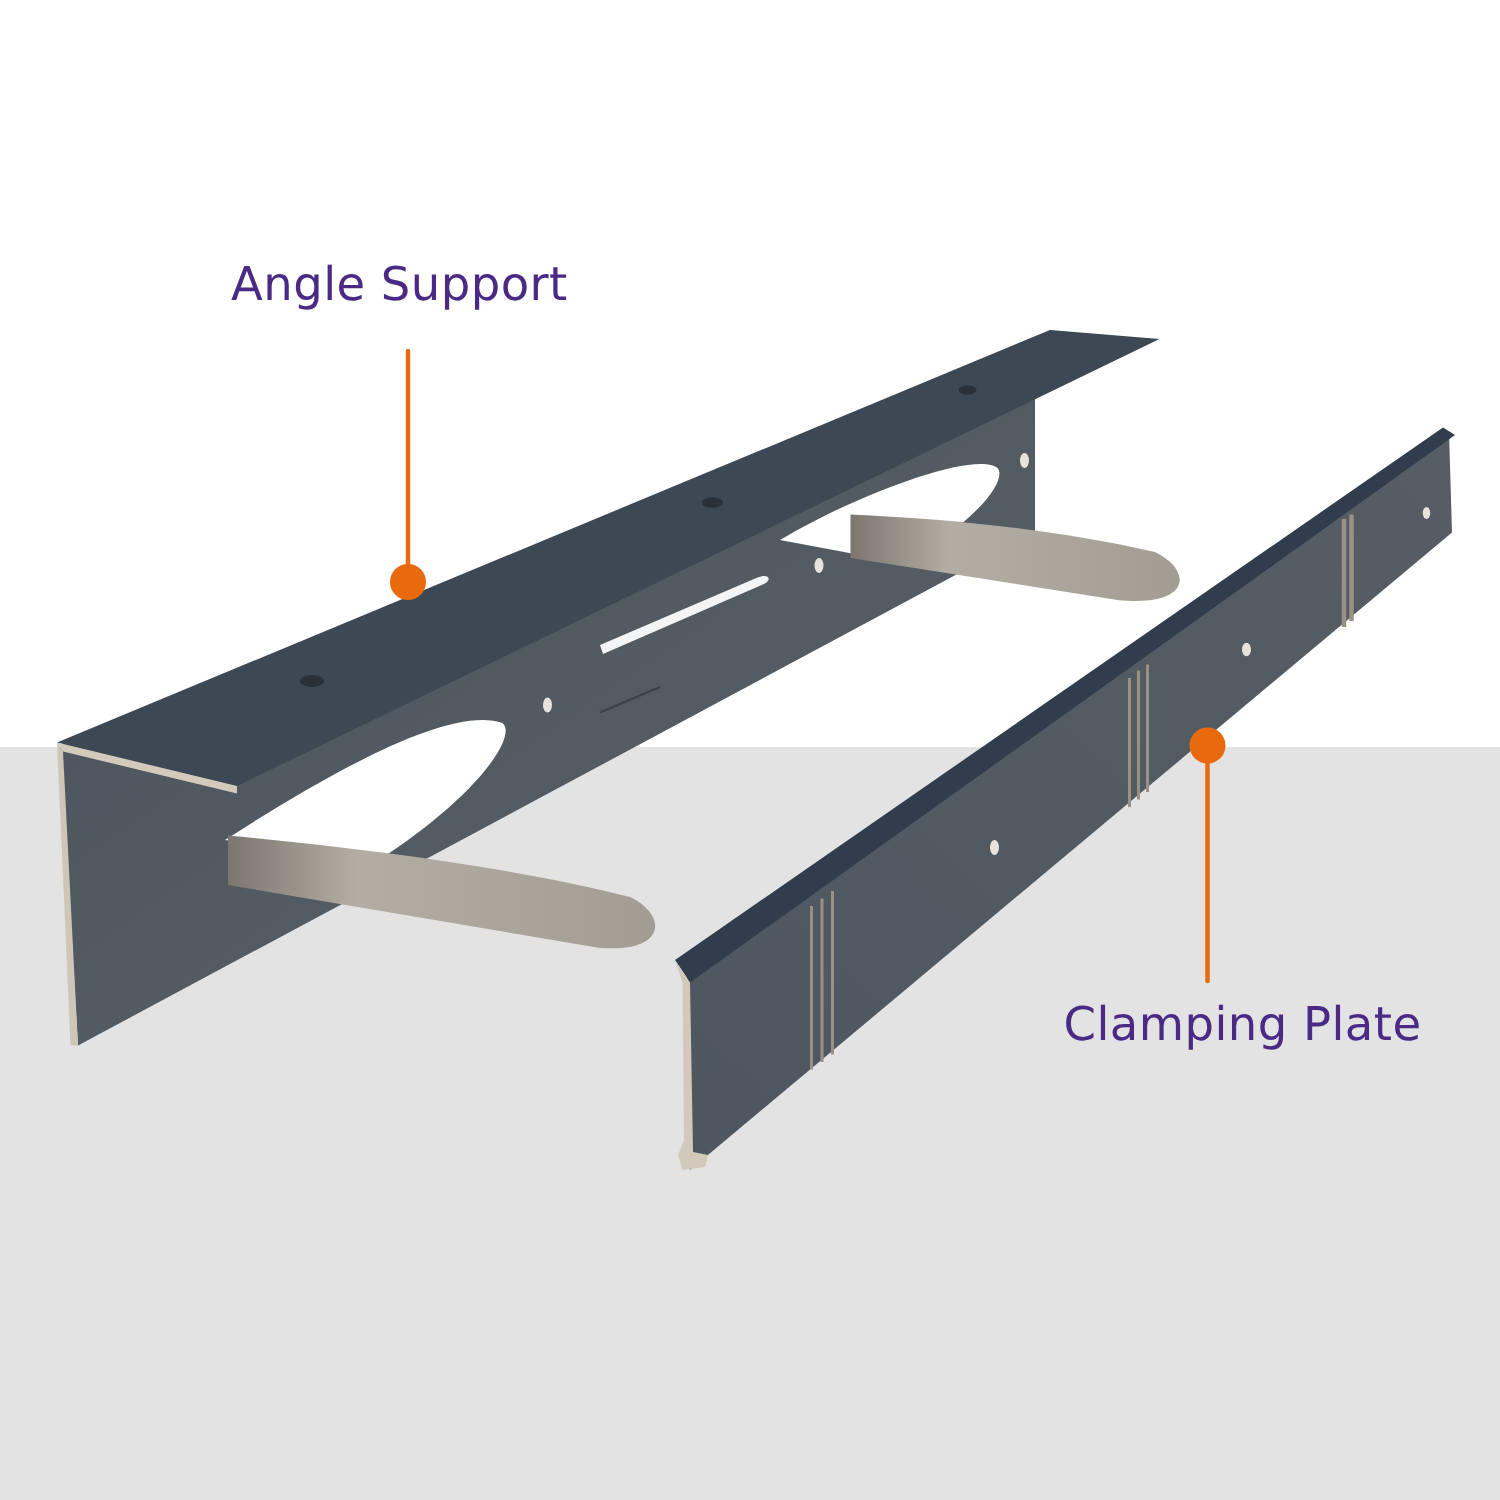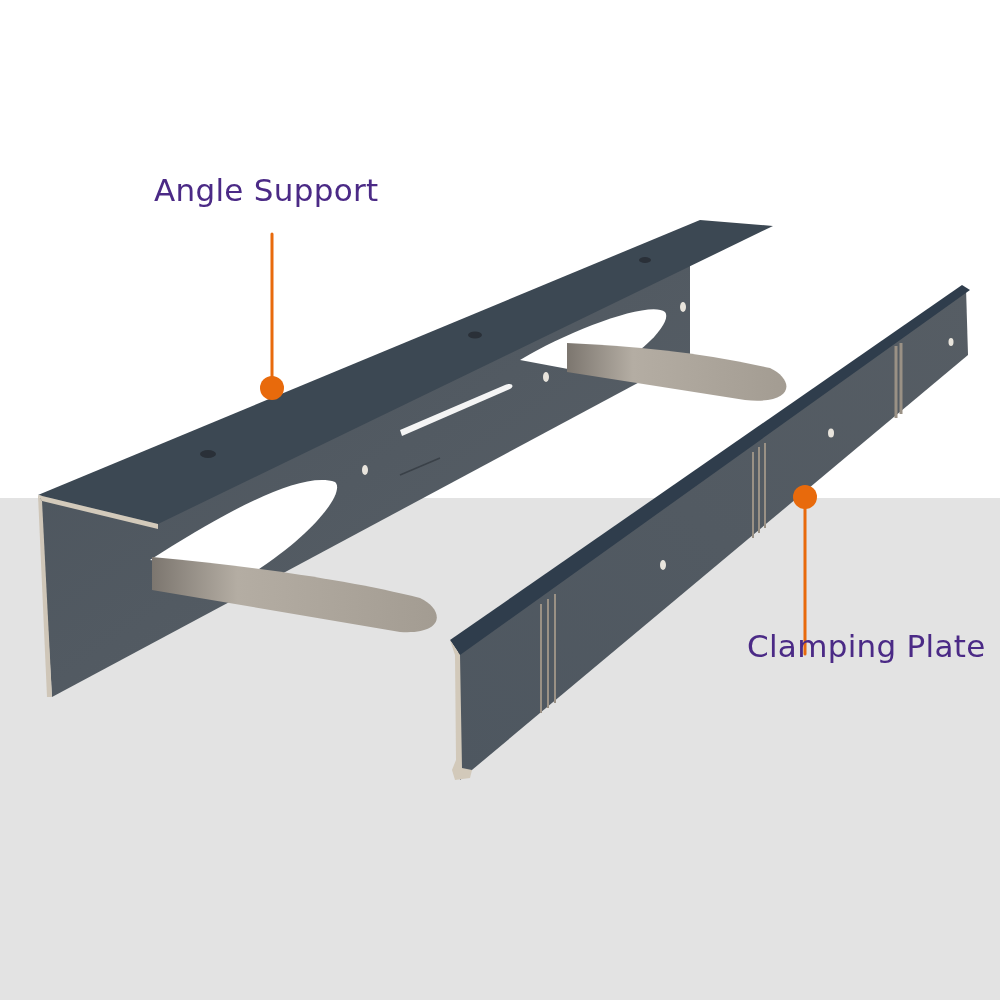--- a/index.html
+++ b/index.html
@@ -11,21 +11,21 @@
     .floor {
       position: absolute; left: 0; top: 498px; width: 1000px; height: 502px;
       background: #e3e3e3;
     }
     .scene { position: absolute; left: 0; top: 0; width: 1000px; height: 1000px; }
     .label {
       position: absolute; color: #4b2a86; font-weight: normal;
       font-size: 31px; letter-spacing: 0.3px; white-space: nowrap;
     }
     .label-angle { left: 154px; top: 172px; }
-    .label-clamp { left: 709px; top: 628px; margin-left: 38px; }
+    .label-clamp { left: 709px; top: 665px; }
   </style>
 </head>
 <body>
 
 <div class="floor"></div>
 
 <svg class="scene" viewBox="0 0 1000 1000" width="1000" height="1000" xmlns="http://www.w3.org/2000/svg">
   <defs>
     <linearGradient id="webGrad" x1="0" y1="0" x2="1" y2="1">
       <stop offset="0" stop-color="#4a535c"></stop>

